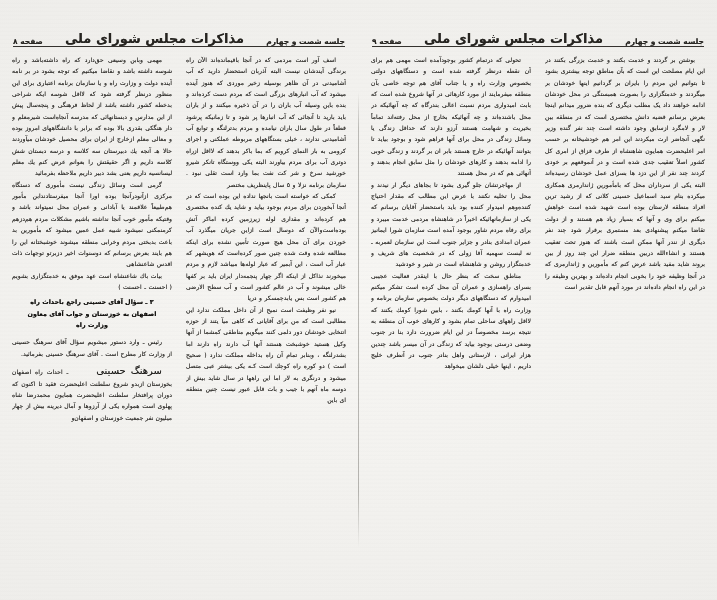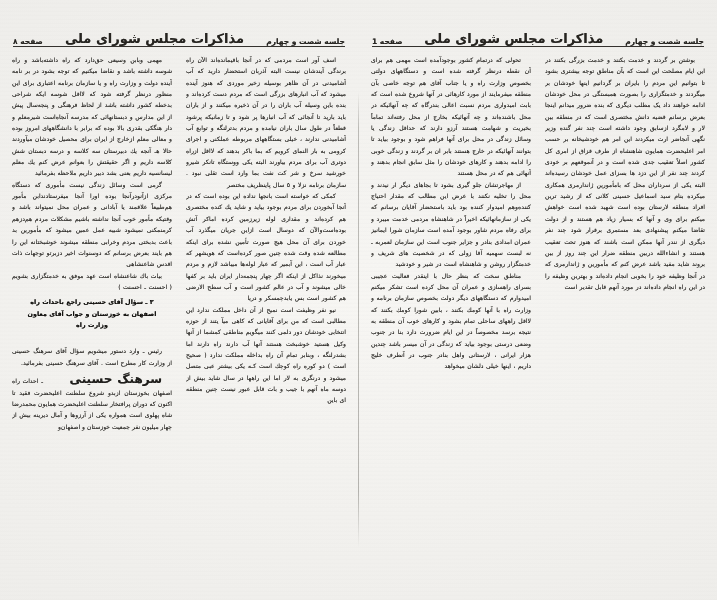--- a/index.html
+++ b/index.html
@@ -119,56 +119,56 @@
   .body-text + .body-text { margin-top: 0; }
 
   .section-heading {
     font-family: "DejaVu Sans", sans-serif;
     font-size: 6.4px;
     font-weight: 700;
     line-height: 11.4px;
     text-align: center;
     color: #0f0e0b;
     direction: rtl;
-    margin: 5px 6px 14px 6px;
+    margin: 5px 6px 5px 6px;
     letter-spacing: .1px;
   }
   .speaker-line {
     font-family: "DejaVu Sans", sans-serif;
     font-size: 6.1px;
     line-height: 11.35px;
     text-align: justify;
     text-align-last: right;
     color: #1b1915;
     direction: rtl;
     text-indent: 10px;
     opacity: .93;
   }
   .speaker-name {
-    font-weight: 700;
-    font-size: 12px;
+    font-weight: 400;
+    font-size: 10px;
     color: #0f0e0b;
     margin-left: 24px;
   }
   
   .body-text, .speaker-line, .section-heading, .header span {
     text-shadow: 0 0 .35px rgba(0,0,0,.55);
   }
 </style>
 </head>
 <body>
 
 <div id="scan">
 
   <div class="page right-page">
 
     <div class="header">
       <span class="hdr-session">جلسه شصت و چهارم</span>
       <span class="hdr-center">مذاکرات مجلس شورای ملی</span>
-      <span class="hdr-page">صفحه 1</span>
+      <span class="hdr-page">صفحه ۹</span>
     </div>
     <div class="rule"></div>
 
     <div class="columns">
 
       <div class="col">
         <p class="body-text">بوشتن بر گردند و خدمت بکنند و خدمت بزرگی بکنند در این ایام مصلحت این است که بآن مناطق توجه بیشتری بشود تا بتوانیم این مردم را بایران بر گردانیم اینها خودشان بر میگردند و خدمتگزاری را بصورت همبستگی در محل خودشان ادامه خواهند داد یک مطلب دیگری که بنده ضرور میدانم اینجا بعرض برسانم قضیه دانش مختصری است که در منطقه بین لار و لامگرد ازسابق وجود داشته است چند نفر گنده وزیر نگهی آنجاضر ارت میکردند این امر هم خودشیخانه بر حسب امر اعلیحضرت همایون شاهنشاه از طرف قزاق از امری کل کشور اصلاً تعقیب جدی شده است و در آنموقعهم بر خودی کردند چند نفر از این دزد ها بسزای عمل خودشان رسیده‌اند البته یکی از سرداران محل که بامأمورین ژاندارمری همکاری میکرده بنام سید اسماعیل حسینی کلانی که از رشید ترین افراد منطقه لارستان بوده است شهید شده است خواهش میکنم برای وی و آنها که بسیار زیاد هم هستند و از دولت تقاضا میکنم پیشنهادی بعد مستمری برقرار شود چند نفر دیگری از نندر آنها ممکن است باشند که هنوز تحت تعقیب هستند و انشاءالله دربین منطقه ضرار این چند روز از بین بروند شاید مفید باشد عرض کنم که مأمورین و ژاندارمری که در آنجا وظیفه خود را بخوبی انجام داده‌اند و بهترین وظیفه را در این راه انجام داده‌اند در مورد آنهم قابل تقدیر است</p>
       </div>
 
       <div class="col">

